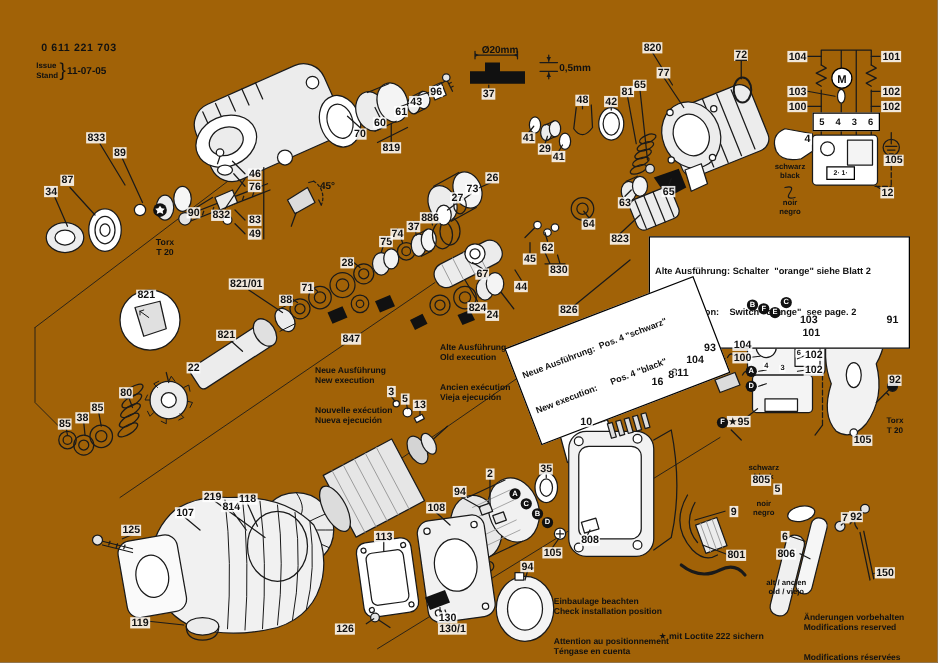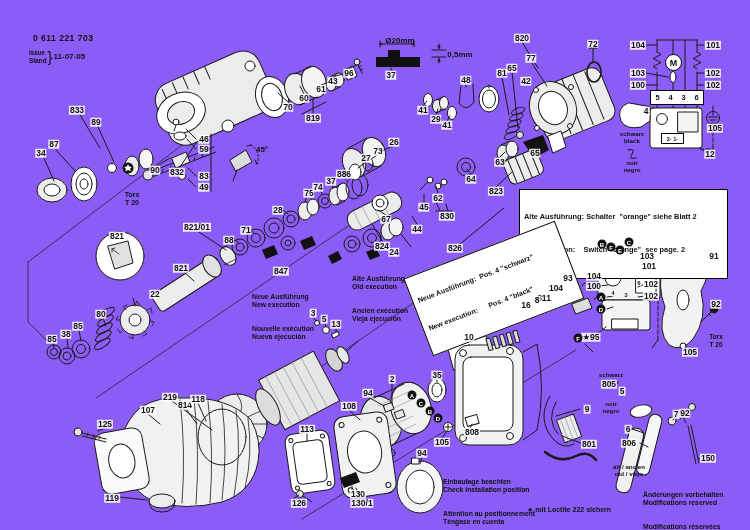--- a/index.html
+++ b/index.html
@@ -1,16 +1,16 @@
 <!DOCTYPE html>
 <html><head>
 <meta charset="utf-8">
 <style>
   html,body{margin:0;padding:0;background:#888;}
-  #canvas{position:relative;width:750px;height:530px;background:#8b5cf6;overflow:hidden;
+  #canvas{position:relative;width:750px;height:530px;background:#a16207;overflow:hidden;
           font-family:"Liberation Sans","DejaVu Sans",sans-serif;color:#111;}
   #art{position:absolute;left:0;top:0;}
   .plbl{position:absolute;transform:translate(-50%,-50%);font-weight:bold;font-size:8.5px;
         line-height:1;white-space:nowrap;background:rgba(255,255,255,.85);padding:0 1px;z-index:5;}
   .clbl{position:absolute;transform:translate(-50%,-50%);width:9px;height:9px;border-radius:50%;
         background:#111;color:#fff;font-size:6px;font-weight:bold;display:flex;align-items:center;
         justify-content:center;line-height:1;z-index:6;}
   .note{position:absolute;font-weight:bold;font-size:6.8px;line-height:1.18;white-space:pre;z-index:5;}
   .abs{position:absolute;z-index:5;}
   #fig-box{left:86px;top:45px;width:80px;height:21px;background:#000;color:#fff;font-weight:bold;
@@ -473,21 +473,21 @@
   </div>
 
   <div id="labels">
       <div class="plbl" style="left: 77px; top: 110px;">833</div>
       <div class="plbl" style="left: 96px; top: 122px;">89</div>
       <div class="plbl" style="left: 54px; top: 144px;">87</div>
       <div class="plbl" style="left: 41px; top: 153px;">34</div>
       <div class="plbl" style="left: 155px; top: 170px;">90</div>
       <div class="plbl" style="left: 177px; top: 172px;">832</div>
       <div class="plbl" style="left: 204px; top: 139px;">46</div>
-      <div class="plbl" style="left: 204px; top: 149px;">59</div>
+      <div class="plbl" style="left: 204px; top: 149px;">76</div>
       <div class="plbl" style="left: 204px; top: 176px;">83</div>
       <div class="plbl" style="left: 204px; top: 187px;">49</div>
       <div class="plbl" style="left: 197px; top: 227px;">821/01</div>
       <div class="plbl" style="left: 229px; top: 240px;">88</div>
       <div class="plbl" style="left: 246px; top: 230px;">71</div>
       <div class="plbl" style="left: 278px; top: 210px;">28</div>
       <div class="plbl" style="left: 309px; top: 193px;">75</div>
       <div class="plbl" style="left: 318px; top: 187px;">74</div>
       <div class="plbl" style="left: 331px; top: 181px;">37</div>
       <div class="plbl" style="left: 344px; top: 174px;">886</div>
@@ -517,21 +517,21 @@
       <div class="plbl" style="left: 304px; top: 98px;">60</div>
       <div class="plbl" style="left: 321px; top: 89px;">61</div>
       <div class="plbl" style="left: 333px; top: 81px;">43</div>
       <div class="plbl" style="left: 349px; top: 73px;">96</div>
       <div class="plbl" style="left: 313px; top: 118px;">819</div>
       <div class="plbl" style="left: 391px; top: 75px;">37</div>
       <div class="plbl" style="left: 423px; top: 110px;">41</div>
       <div class="plbl" style="left: 436px; top: 119px;">29</div>
       <div class="plbl" style="left: 447px; top: 125px;">41</div>
       <div class="plbl" style="left: 466px; top: 80px;">48</div>
-      <div class="plbl" style="left: 489px; top: 81px; margin-left: 37px;">42</div>
+      <div class="plbl" style="left: 489px; top: 81px;">42</div>
       <div class="plbl" style="left: 502px; top: 73px;">81</div>
       <div class="plbl" style="left: 512px; top: 68px;">65</div>
       <div class="plbl" style="left: 531px; top: 58px;">77</div>
       <div class="plbl" style="left: 522px; top: 38px;">820</div>
       <div class="plbl" style="left: 593px; top: 44px; text-decoration: underline;">72</div>
       <div class="plbl" style="left: 535px; top: 153px;">65</div>
       <div class="plbl" style="left: 638px; top: 45px;">104</div>
       <div class="plbl" style="left: 713px; top: 45px;">101</div>
       <div class="plbl" style="left: 638px; top: 73px;">103</div>
       <div class="plbl" style="left: 638px; top: 85px;">100</div>
@@ -566,21 +566,21 @@
       <div class="plbl" style="left: 526px; top: 305px;">16</div>
       <div class="plbl" style="left: 537px; top: 300px;">8</div>
       <div class="plbl" style="left: 392px; top: 379px;">2</div>
       <div class="plbl" style="left: 437px; top: 375px;">35</div>
       <div class="plbl" style="left: 368px; top: 393px;">94</div>
       <div class="plbl" style="left: 422px; top: 453px;">94</div>
       <div class="plbl" style="left: 442px; top: 442px;">105</div>
       <div class="plbl" style="left: 472px; top: 432px;">808</div>
       <div class="plbl" style="left: 307px; top: 429px;">113</div>
       <div class="plbl" style="left: 349px; top: 406px;">108</div>
-      <div class="plbl" style="left: 299px; top: 503px;">126</div>
+      <div class="plbl" style="left: 276px; top: 503px;">126</div>
       <div class="plbl" style="left: 358px; top: 494px;">130</div>
       <div class="plbl" style="left: 362px; top: 503px;">130/1</div>
       <div class="plbl" style="left: 105px; top: 424px;">125</div>
       <div class="plbl" style="left: 148px; top: 410px;">107</div>
       <div class="plbl" style="left: 170px; top: 397px;">219</div>
       <div class="plbl" style="left: 185px; top: 405px;">814</div>
       <div class="plbl" style="left: 198px; top: 399px;">118</div>
       <div class="plbl" style="left: 112px; top: 498px;">119</div>
       <div class="plbl" style="left: 313px; top: 313px;">3</div>
       <div class="plbl" style="left: 324px; top: 319px;">5</div>

